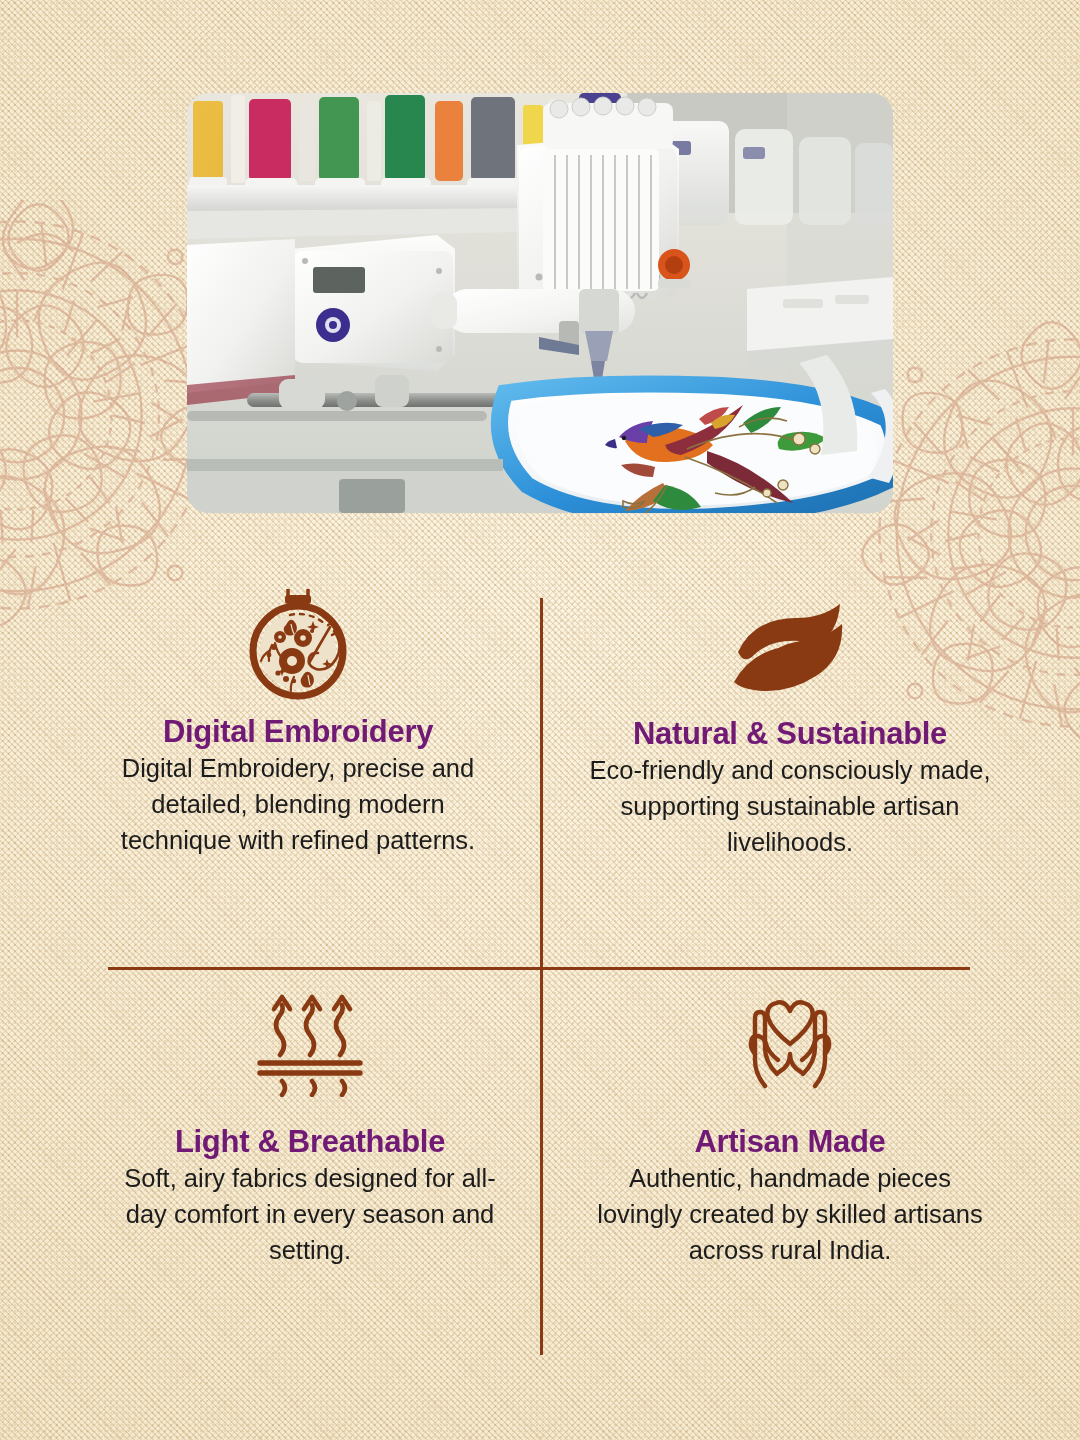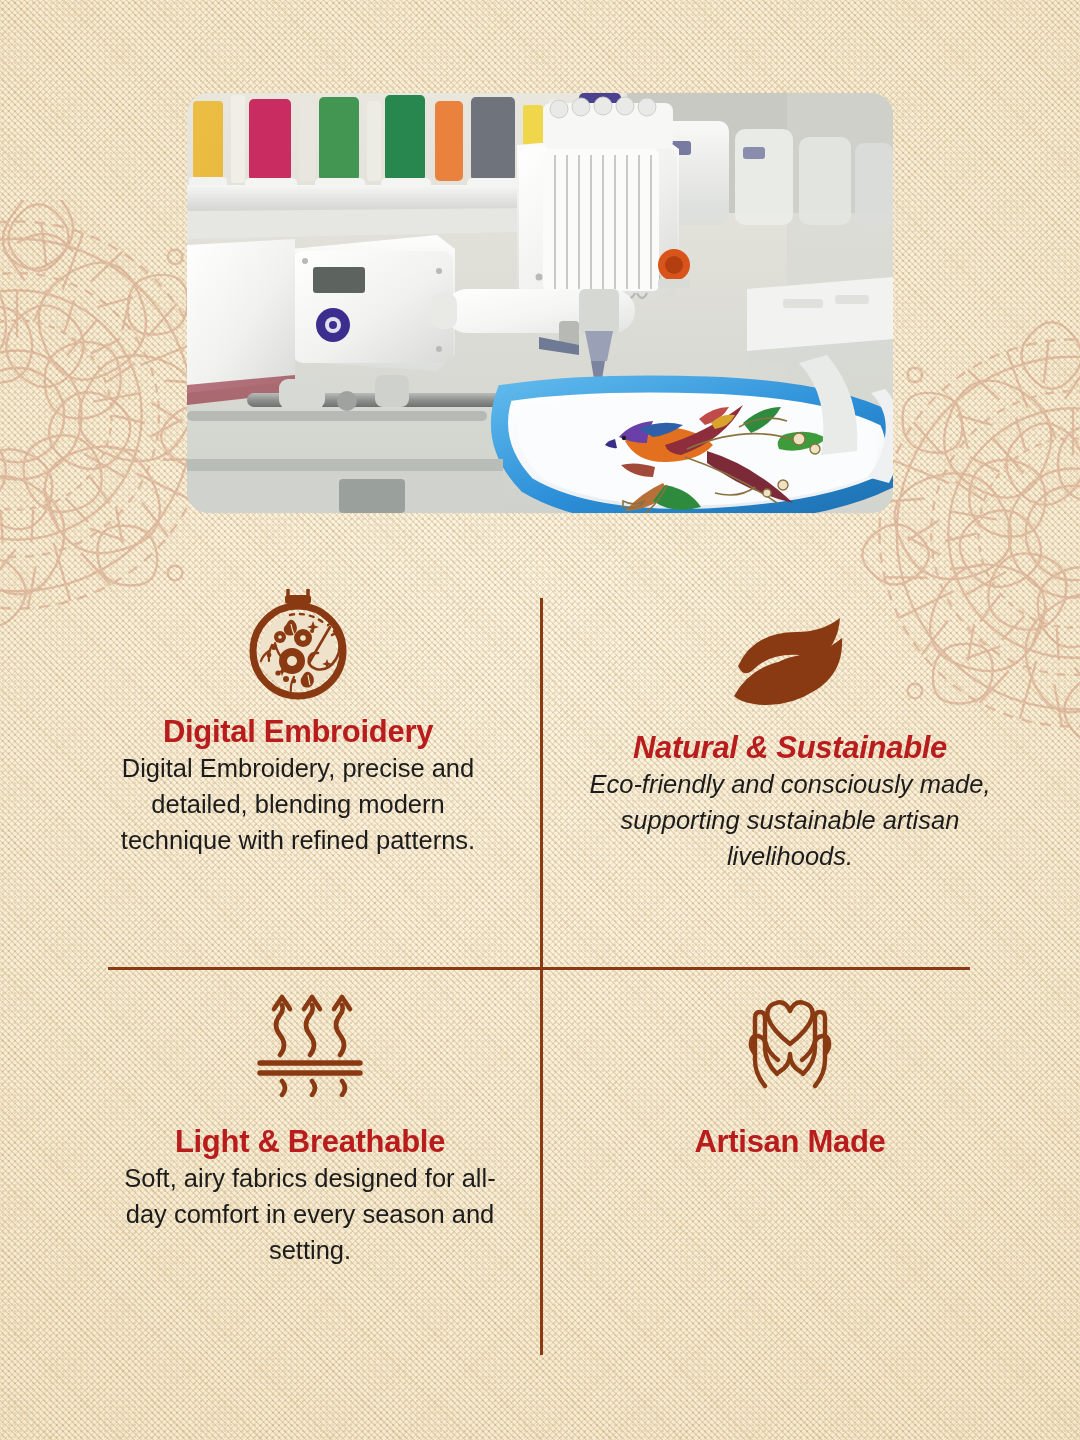--- a/index.html
+++ b/index.html
@@ -97,38 +97,38 @@
 
   .quad {
     position:absolute;
     width:500px;
     display:flex;
     flex-direction:column;
     align-items:center;
     text-align:center;
   }
   #quad-1 { left:48px;  top:18px;  }
-  #quad-2 { left:540px; top:34px;font-style:italic;  }
+  #quad-2 { left:540px; top:20px;  }
   #quad-3 { left:60px;  top:412px; }
   #quad-4 { left:540px; top:412px; }
 
   .quad-icon {
     height:112px;
     display:flex;
     align-items:center;
     justify-content:center;
   }
   .quad-icon svg { display:block; }
 
   .quad-title {
     margin-top:14px;
     font-size:31px;
     font-weight:bold;
     letter-spacing:-0.3px;
-    color:#b91c1c;
+    color:#701a75;
     line-height:1.15;
   }
   .quad-desc {
     font-size:25.5px;
     line-height:1.42;
     color:#1C1C1C;
     max-width:400px;
   }
   #quad-1 .quad-desc { max-width:380px; }
   #quad-2 .quad-desc { max-width:408px; }
@@ -754,15 +754,16 @@
           <path d="M43 74 q-10 -8 -12 -16 q-2 -7 -8 -8 q-6 -1 -7 6 q-1 6 4 12"></path>
 
           <path d="M68 88 q12 -12 12 -26 l0 -30 q0 -6 5 -6 q5 0 5 6 l0 42 q0 14 -10 26"></path>
           <path d="M67 74 q10 -8 12 -16 q2 -7 8 -8 q6 -1 7 6 q1 6 -4 12"></path>
 
           <path d="M44 86 q11 -6 11 -18 q0 12 11 18"></path>
         </g>
       </svg>
     </div>
     <div class="quad-title">Artisan Made</div>
+    <div class="quad-desc">Authentic, handmade pieces lovingly created by skilled artisans across rural India.</div>
   </div>
 
 </div>
 
 </body></html>

